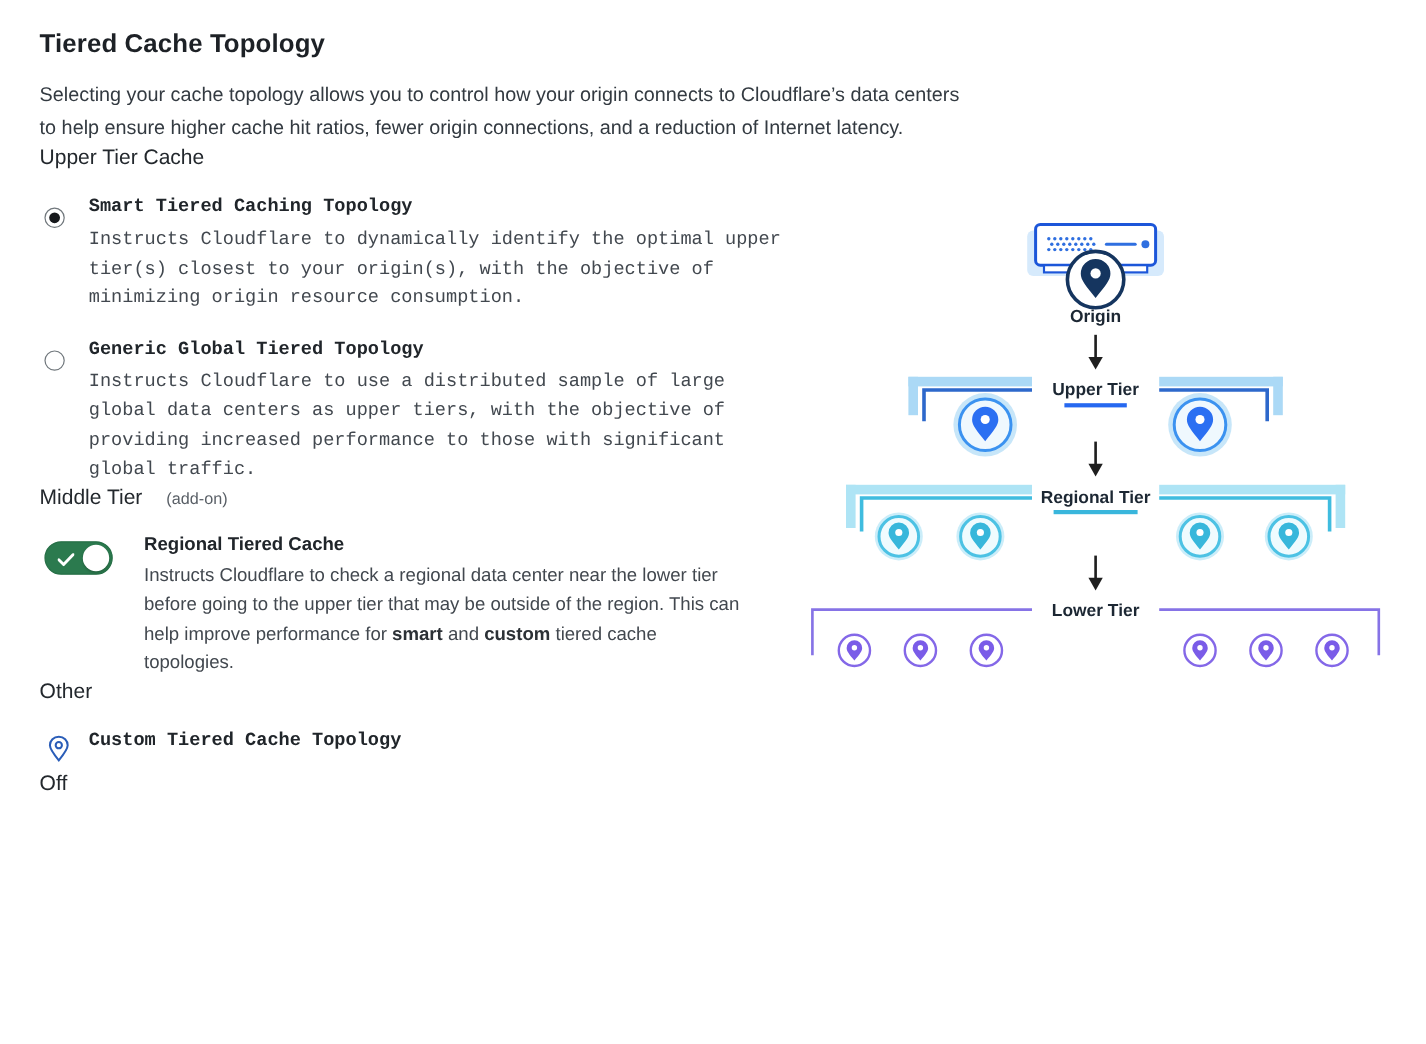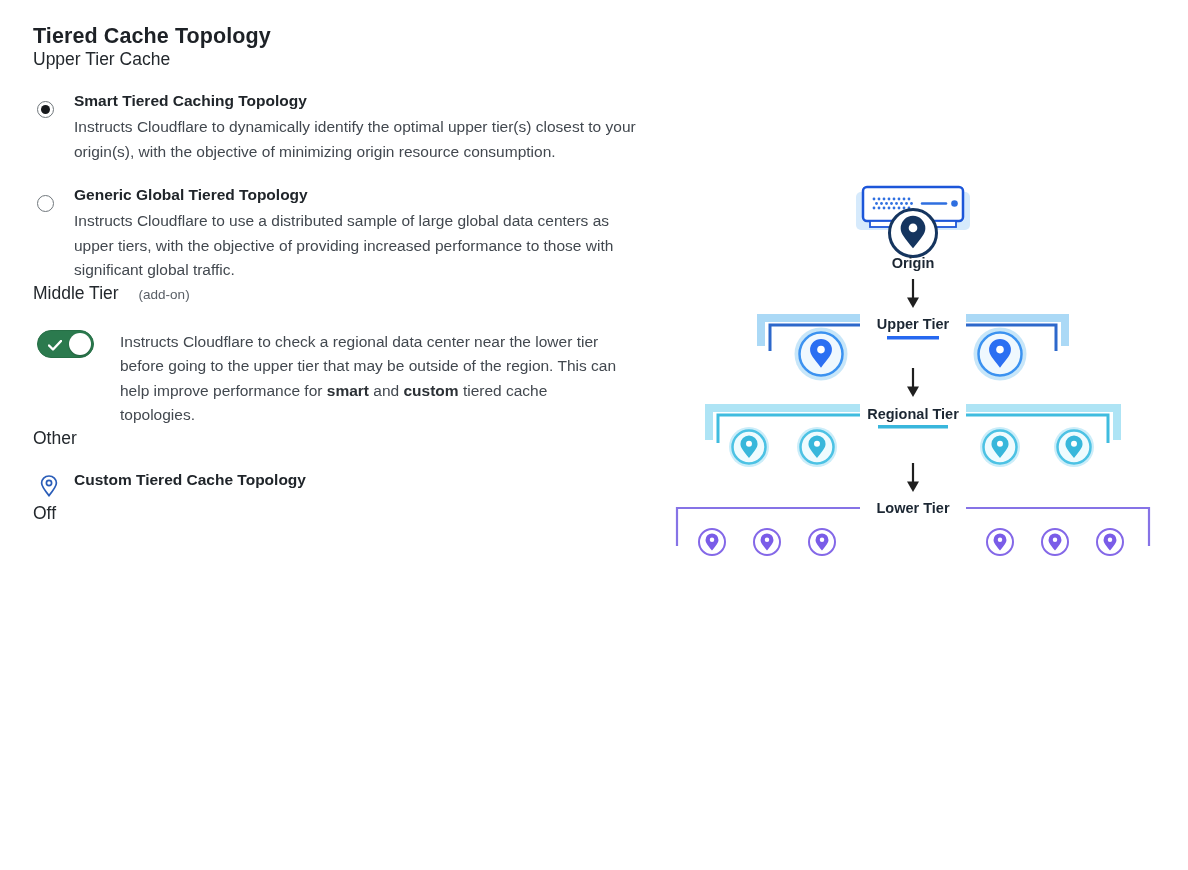--- a/index.html
+++ b/index.html
@@ -11,21 +11,21 @@
   .content{position:absolute;left:33px;top:16px;width:920px;}
   h1.page-title{margin:8px 0 0;font-size:21.5px;font-weight:700;color:#1d2126;letter-spacing:.1px;}
   .page-desc{margin:16px 0 0;font-size:16.5px;line-height:28px;color:#333a41;}
   h2.section-heading{margin:0;font-size:17.5px;font-weight:400;color:#23282d;}
   .sh-upper{margin-top:25px;}
   .sh-middle{margin-top:24px;}
   .sh-other{margin-top:26px;}
   .sh-off{margin-top:18px;}
   .heading-suffix{font-size:13.5px;color:#595f66;font-weight:400;margin-left:20px;}
 
-  .option-row{display:grid;grid-template-columns:41px minmax(0,1fr);margin-top:22px;}
+  .option-row{display:grid;grid-template-columns:41px minmax(0,1fr);margin-top:22px;font-family:Liberation Mono, monospace;}
   .toggle-row{display:grid;grid-template-columns:87px minmax(0,1fr);margin-top:20px;}
   .opt-label{font-size:15.5px;font-weight:700;color:#20252a;line-height:17px;}
   .opt-desc{margin-top:6px;font-size:15.5px;line-height:24.5px;color:#42484f;}
   .w-std{max-width:578px;}
   .w-reg{max-width:500px;}
   .w-custom{max-width:528px;}
   .opt-desc b{color:#2c3136;}
 
   .radio{width:17px;height:17px;border:1.5px solid #70777c;border-radius:50%;
     margin:9px 0 0 4px;position:relative;box-sizing:border-box;background:#fff;cursor:pointer;}
@@ -45,20 +45,24 @@
 
   .diagram{position:absolute;left:660px;top:175px;width:528px;height:400px;}
   .tier-label{font-size:14.5px;font-weight:700;fill:#1c2733;}
 </style>
 </head>
 <body>
 
 <div class="content">
   <h1 class="page-title">Tiered Cache Topology</h1>
 
+  <p class="page-desc">
+    <span style="display:block">Selecting your cache topology allows you to control how your origin connects to Cloudflare’s data centers</span>
+    <span style="display:block">to help ensure higher cache hit ratios, fewer origin connections, and a reduction of Internet latency.</span>
+  </p>
 
   <h2 class="section-heading sh-upper">Upper Tier Cache</h2>
 
   <div class="option-row">
     <div class="radio on" role="radio" aria-checked="true"></div>
     <div>
       <div class="opt-label">Smart Tiered Caching Topology</div>
       <div class="opt-desc w-std">Instructs Cloudflare to dynamically identify the optimal upper tier(s) closest to your origin(s), with the objective of minimizing origin resource consumption.</div>
     </div>
   </div>
@@ -78,20 +82,21 @@
   <div class="toggle-row">
     <div>
       <div class="toggle on" role="switch" aria-checked="true">
         <svg class="check" width="14" height="11" viewBox="0 0 14 11">
           <polyline points="1,5.5 5,9.5 13,1" fill="none" stroke="#ffffff" stroke-width="2.4" stroke-linecap="round" stroke-linejoin="round"></polyline>
         </svg>
         <div class="knob"></div>
       </div>
     </div>
     <div>
+      <div class="opt-label">Regional Tiered Cache</div>
       <div class="opt-desc w-reg"><span>Instructs Cloudflare to check a regional data center near the lower tier before going to the upper tier that may be outside of the region. This can help improve performance for </span><b>smart</b><span> and </span><b>custom</b><span> tiered cache topologies.</span></div>
     </div>
   </div>
 
   <h2 class="section-heading sh-other">Other</h2>
 
   <div class="option-row">
     <div>
       <svg class="custom-pin" width="20" height="25" viewBox="0 0 20 25">
         <path d="M10 2 C5.7 2 2.6 5.2 2.6 9.1 C2.6 12.2 5.2 15.8 10 21.6 C14.8 15.8 17.4 12.2 17.4 9.1 C17.4 5.2 14.3 2 10 2 Z" fill="none" stroke="#2a5db8" stroke-width="1.7"></path>

